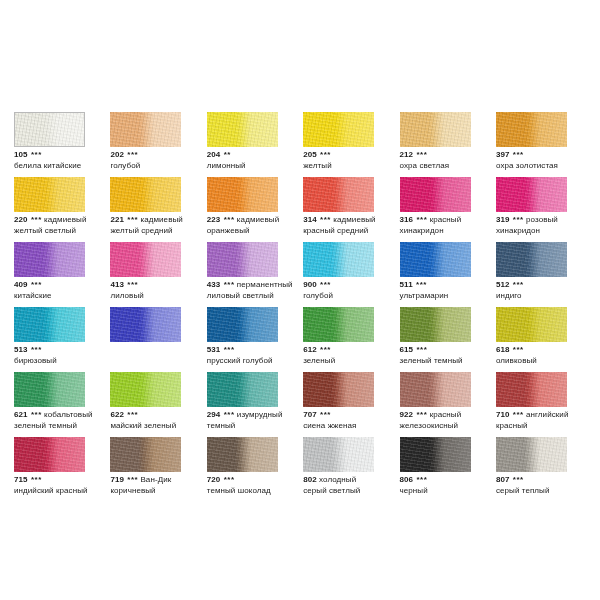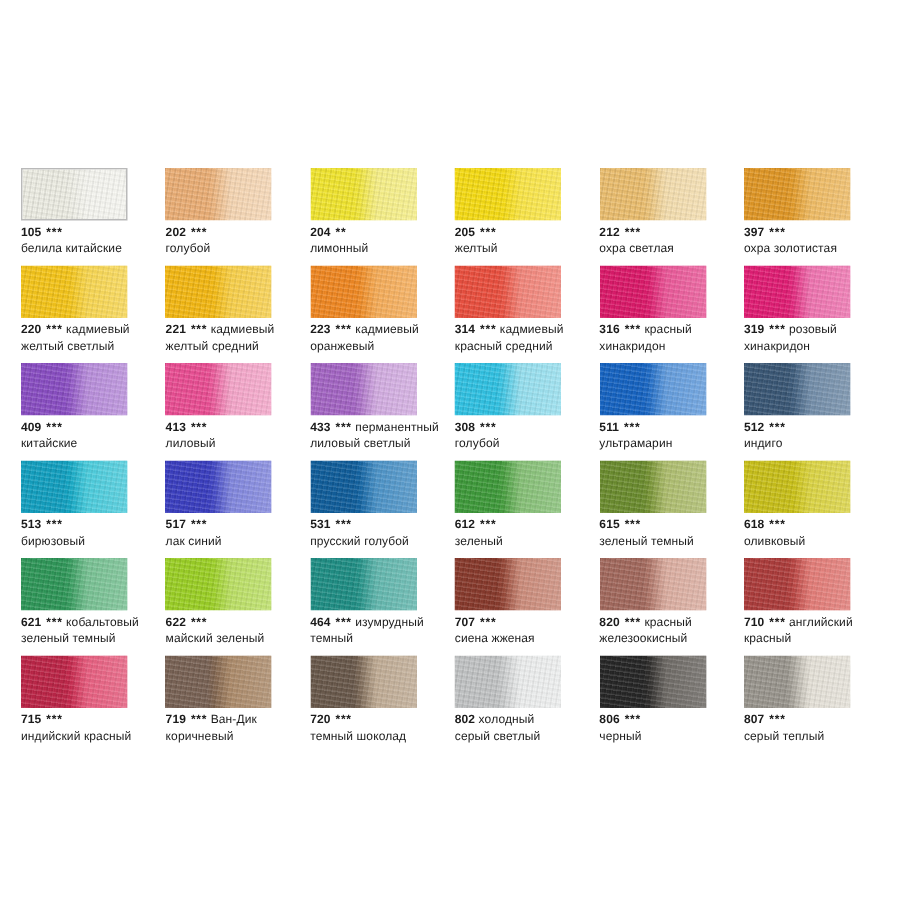--- a/index.html
+++ b/index.html
@@ -303,21 +303,21 @@
           </div>
         </div>
         <div class="cell">
           <div class="chip">
             <div class="wash" style="background: linear-gradient(90deg, rgb(49, 198, 232) 0%, rgb(49, 198, 232) 40%, rgb(125, 220, 240) 62%, rgb(125, 220, 240) 100%);"></div>
             <div class="strokes"></div>
             <div class="grain"></div>
             <div class="fade"></div>
           </div>
           <div class="caption">
-            <div class="line"><span class="code">308</span> <span class="stars">***</span></div>
+            <div class="line"><span class="code">900</span> <span class="stars">***</span></div>
             <div class="line name">голубой</div>
           </div>
         </div>
         <div class="cell">
           <div class="chip">
             <div class="wash" style="background: linear-gradient(90deg, rgb(21, 101, 198) 0%, rgb(21, 101, 198) 40%, rgb(60, 134, 217) 62%, rgb(60, 134, 217) 100%);"></div>
             <div class="strokes"></div>
             <div class="grain"></div>
             <div class="fade"></div>
           </div>
@@ -352,24 +352,20 @@
             <div class="line name">бирюзовый</div>
           </div>
         </div>
         <div class="cell">
           <div class="chip">
             <div class="wash" style="background: linear-gradient(90deg, rgb(59, 63, 196) 0%, rgb(59, 63, 196) 40%, rgb(98, 105, 218) 62%, rgb(98, 105, 218) 100%);"></div>
             <div class="strokes"></div>
             <div class="grain"></div>
             <div class="fade"></div>
           </div>
-          <div class="caption">
-            <div class="line"><span class="code">517</span> <span class="stars">***</span></div>
-            <div class="line name">лак синий</div>
-          </div>
         </div>
         <div class="cell">
           <div class="chip">
             <div class="wash" style="background: linear-gradient(90deg, rgb(15, 95, 158) 0%, rgb(15, 95, 158) 40%, rgb(29, 121, 189) 62%, rgb(29, 121, 189) 100%);"></div>
             <div class="strokes"></div>
             <div class="grain"></div>
             <div class="fade"></div>
           </div>
           <div class="caption">
             <div class="line"><span class="code">531</span> <span class="stars">***</span></div>
@@ -439,21 +435,21 @@
           </div>
         </div>
         <div class="cell">
           <div class="chip">
             <div class="wash" style="background: linear-gradient(90deg, rgb(31, 145, 135) 0%, rgb(31, 145, 135) 40%, rgb(58, 168, 156) 62%, rgb(58, 168, 156) 100%);"></div>
             <div class="strokes"></div>
             <div class="grain"></div>
             <div class="fade"></div>
           </div>
           <div class="caption">
-            <div class="line"><span class="code">464</span> <span class="stars">***</span> <span class="name">изумрудный</span></div>
+            <div class="line"><span class="code">294</span> <span class="stars">***</span> <span class="name">изумрудный</span></div>
             <div class="line name">темный</div>
           </div>
         </div>
         <div class="cell">
           <div class="chip">
             <div class="wash" style="background: linear-gradient(90deg, rgb(138, 58, 44) 0%, rgb(138, 58, 44) 40%, rgb(195, 112, 90) 62%, rgb(195, 112, 90) 100%);"></div>
             <div class="strokes"></div>
             <div class="grain"></div>
             <div class="fade"></div>
           </div>
@@ -463,21 +459,21 @@
           </div>
         </div>
         <div class="cell">
           <div class="chip">
             <div class="wash" style="background: linear-gradient(90deg, rgb(166, 107, 95) 0%, rgb(166, 107, 95) 40%, rgb(215, 156, 139) 62%, rgb(215, 156, 139) 100%);"></div>
             <div class="strokes"></div>
             <div class="grain"></div>
             <div class="fade"></div>
           </div>
           <div class="caption">
-            <div class="line"><span class="code">820</span> <span class="stars">***</span> <span class="name">красный</span></div>
+            <div class="line"><span class="code">922</span> <span class="stars">***</span> <span class="name">красный</span></div>
             <div class="line name">железоокисный</div>
           </div>
         </div>
         <div class="cell">
           <div class="chip">
             <div class="wash" style="background: linear-gradient(90deg, rgb(176, 61, 60) 0%, rgb(176, 61, 60) 40%, rgb(224, 91, 85) 62%, rgb(224, 91, 85) 100%);"></div>
             <div class="strokes"></div>
             <div class="grain"></div>
             <div class="fade"></div>
           </div>

